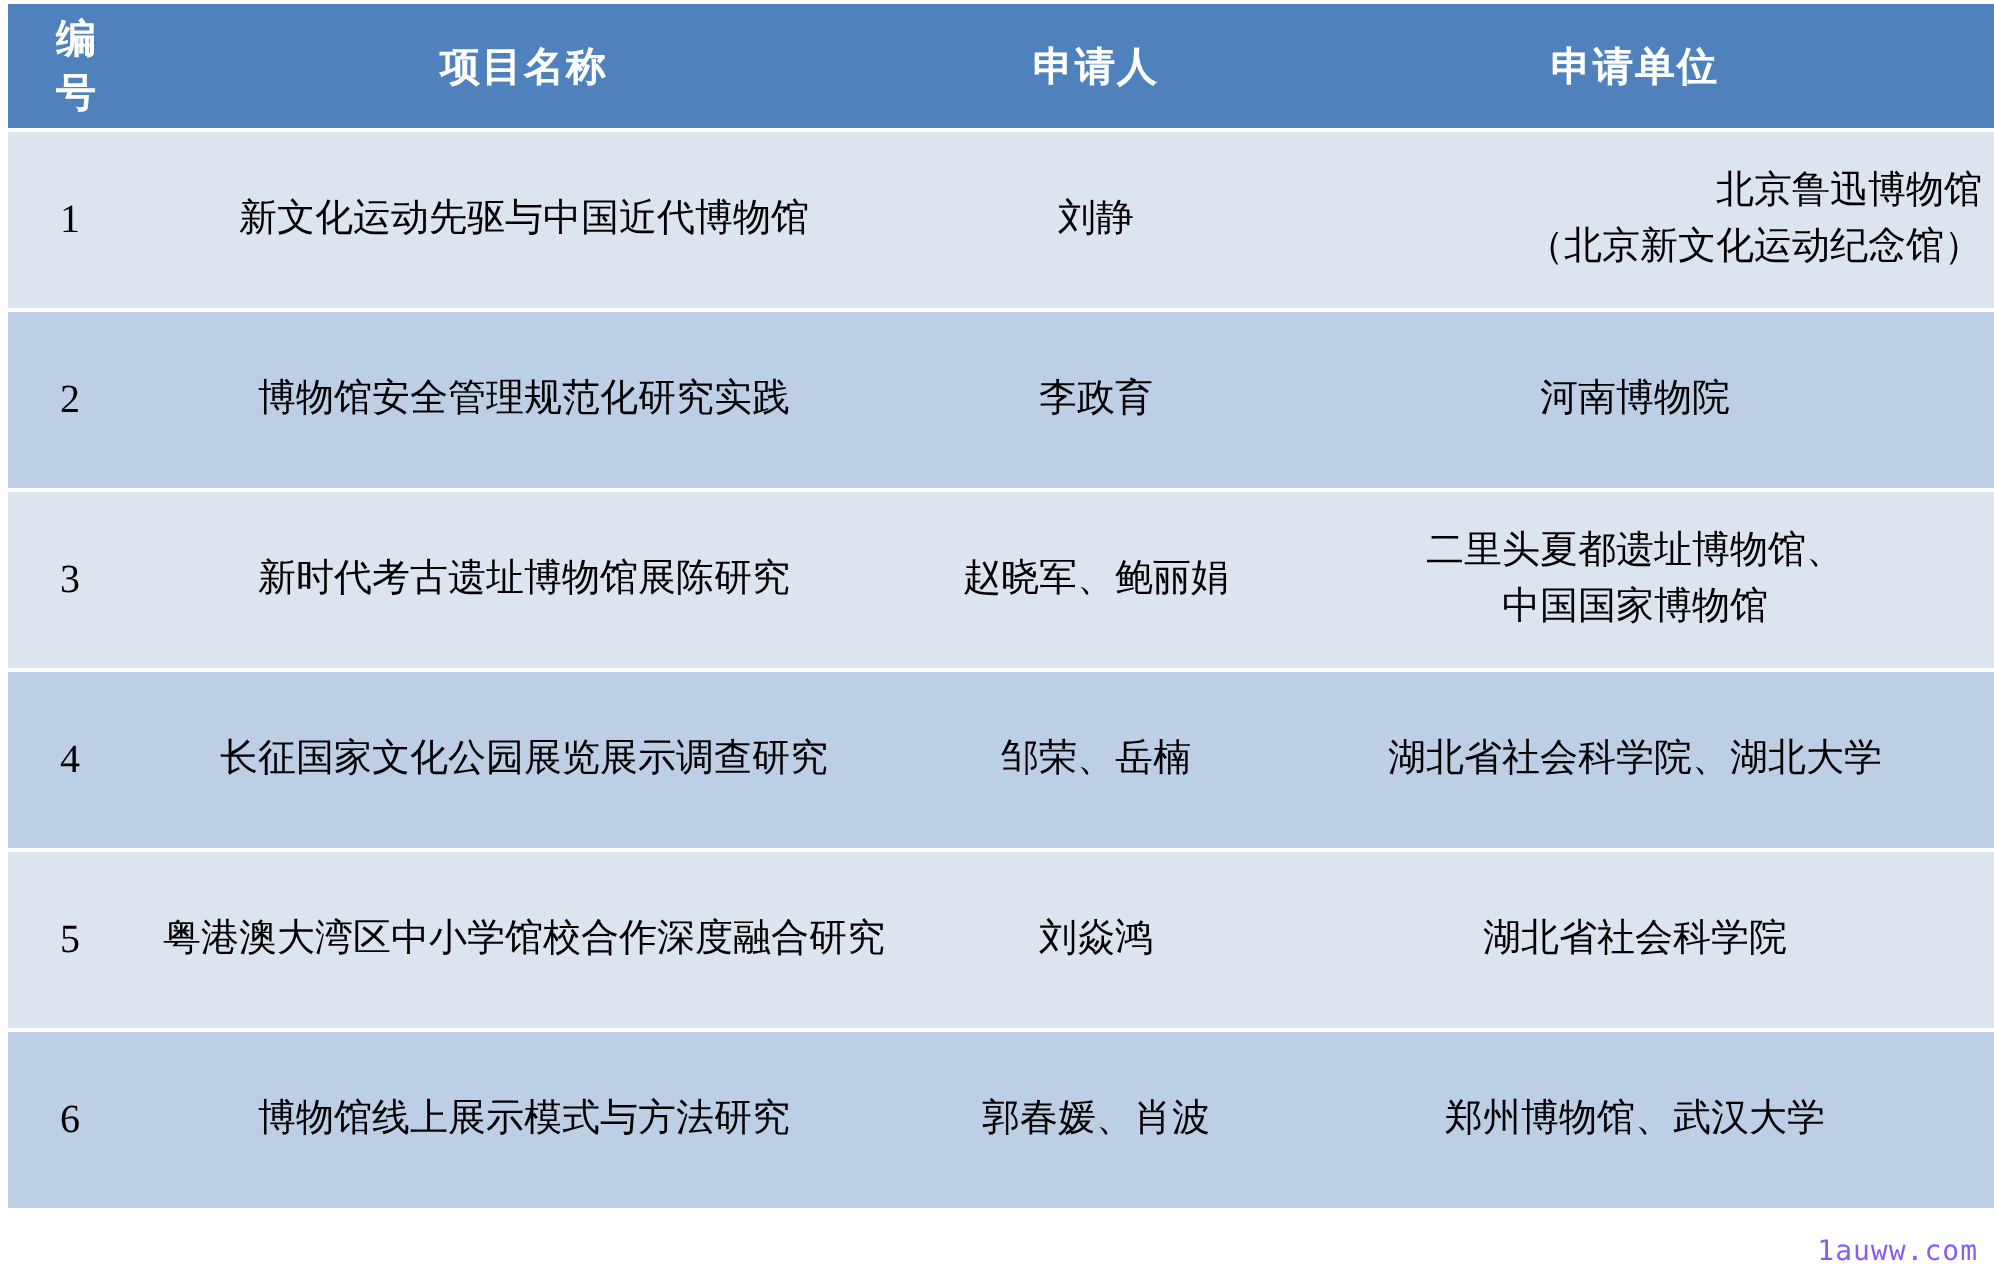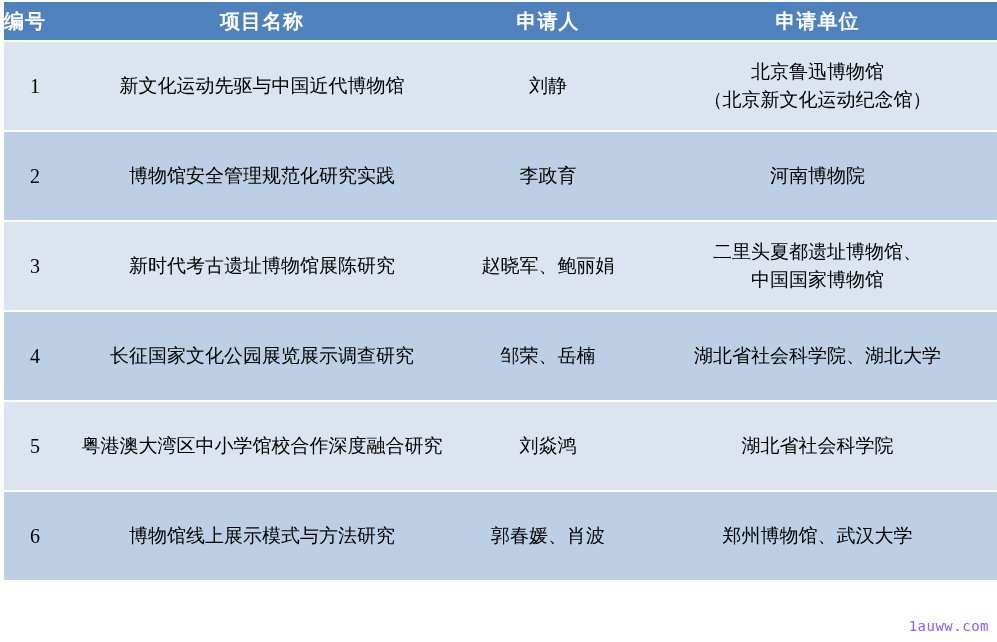--- a/index.html
+++ b/index.html
@@ -40,21 +40,21 @@
     font-size: 20px;
     font-weight: bold;
     text-align: center;
     vertical-align: middle;
     padding: 4px 2px;
     letter-spacing: 1px;
     border: 0;
   }
   .proj-table thead th.col-no {
     text-align: left;
-    padding-left: 0;
+    padding-left: 24px;
   }
 
   
   .proj-table tbody tr {
     height: 88px;
   }
   .proj-table tbody tr.row-odd td {
     background: #DCE4EF;
   }
   .proj-table tbody tr.row-even td {
@@ -123,21 +123,21 @@
         <th class="col-unit">申请单位</th>
       </tr>
     </thead>
 
     <tbody>
 
       <tr class="row-odd r1">
         <td class="cell-no">1</td>
         <td class="cell-title">新文化运动先驱与中国近代博物馆</td>
         <td class="cell-person">刘静</td>
-        <td class="cell-unit" style="white-space: pre-line;">北京鲁迅博物馆
+        <td class="cell-unit" style="white-space: pre-line; text-align: right;">北京鲁迅博物馆
 （北京新文化运动纪念馆）</td>
       </tr>
 
       <tr class="row-even r2">
         <td class="cell-no">2</td>
         <td class="cell-title">博物馆安全管理规范化研究实践</td>
         <td class="cell-person">李政育</td>
         <td class="cell-unit">河南博物院</td>
       </tr>
 

